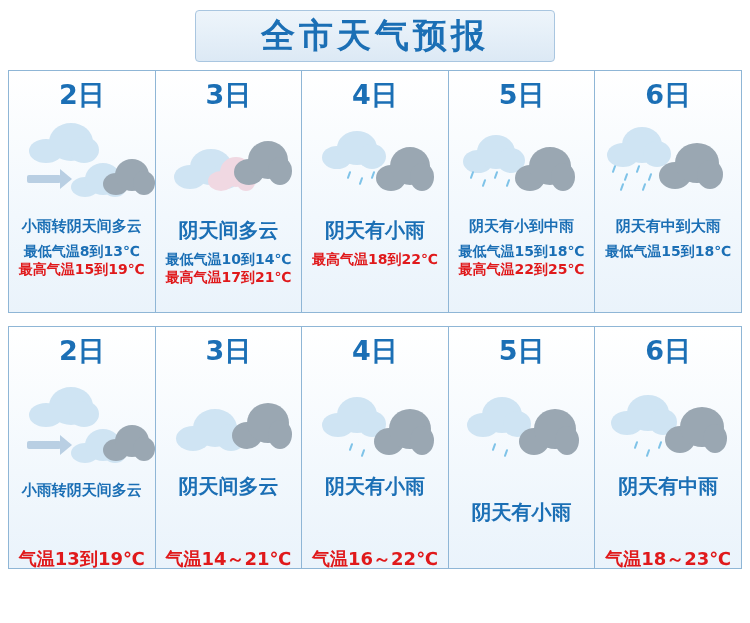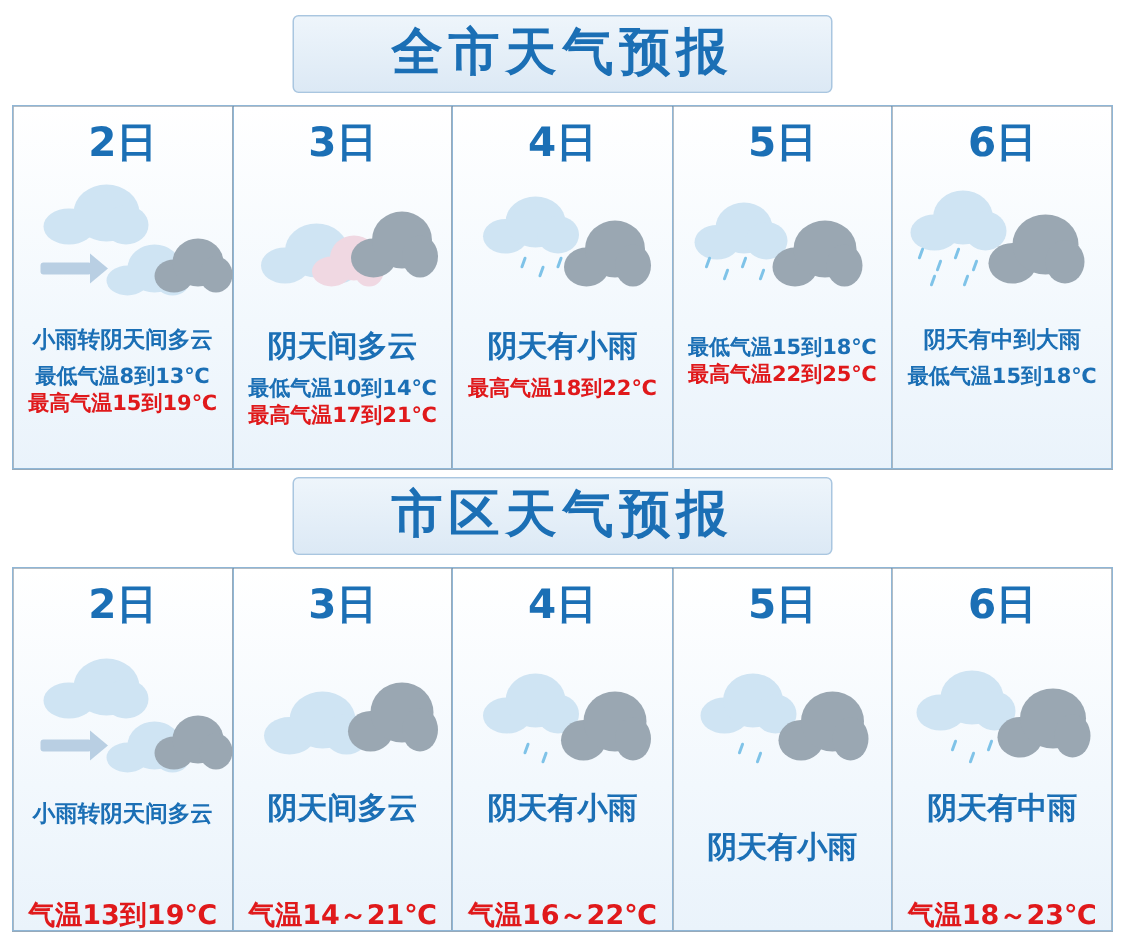--- a/index.html
+++ b/index.html
@@ -27,21 +27,21 @@
     font-size:34px;
     font-weight:bold;
     color:#1b6fb5;
     letter-spacing:4px;
     line-height:40px;
     font-family:"DejaVu Sans","Liberation Sans",sans-serif;
   }
   .grid{
     display:flex;
     border:1px solid #8fb6d6;
-    background:#404040;
+    background:#fde047;
     box-sizing:border-box;
   }
   .cell{
     flex:1 1 0;
     border-right:1px solid #8fb6d6;
     box-sizing:border-box;
     position:relative;
     display:flex;
     flex-direction:column;
     align-items:center;
@@ -216,20 +216,21 @@
           <i style="left:12px;top:8px;"></i>
           <i style="left:24px;top:0;"></i>
           <i style="left:36px;top:8px;"></i>
         </div>
         <div class="cloud c-dark" style="left:66px;top:34px;width:60px;height:44px;">
           <span style="left:0;top:18px;width:30px;height:26px;"></span>
           <span style="left:14px;top:0;width:42px;height:38px;"></span>
           <span style="left:36px;top:16px;width:24px;height:28px;"></span>
         </div>
       </div>
+      <div class="cond" style="font-size:15px;">阴天有小到中雨</div>
       <div class="temps">
         <div class="tmin">最低气温15到18℃</div>
         <div class="tmax">最高气温22到25℃</div>
       </div>
     </div>
 
     <div class="cell">
       <div class="day">6日</div>
       <div class="icon-wrap">
         <div class="cloud c-light" style="left:12px;top:14px;width:64px;height:40px;">
@@ -254,23 +255,20 @@
       <div class="cond" style="font-size:15px;">阴天有中到大雨</div>
       <div class="temps">
         <div class="tmin">最低气温15到18℃</div>
       </div>
     </div>
 
   </div>
 </div>
 
 <div class="panel" style="top:318px;">
-  <div class="title-bar">
-    <div class="title-text">市区天气预报</div>
-  </div>
 
   <div class="grid" style="margin-top:8px;height:243px;">
 
     <div class="cell">
       <div class="day">2日</div>
       <div class="icon-wrap" style="height:130px;">
         <div class="cloud c-light" style="left:20px;top:18px;width:70px;height:40px;">
           <span style="left:0;top:16px;width:34px;height:24px;"></span>
           <span style="left:20px;top:0;width:44px;height:38px;"></span>
           <span style="left:40px;top:14px;width:30px;height:26px;"></span>

